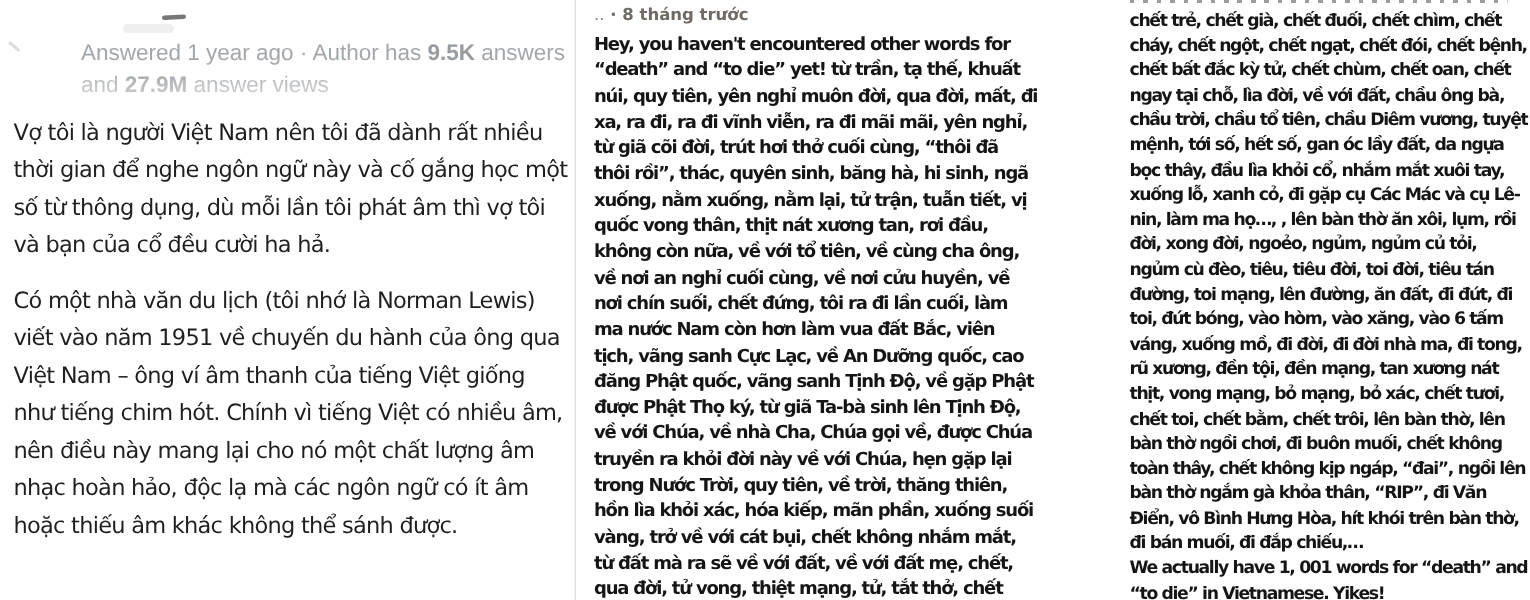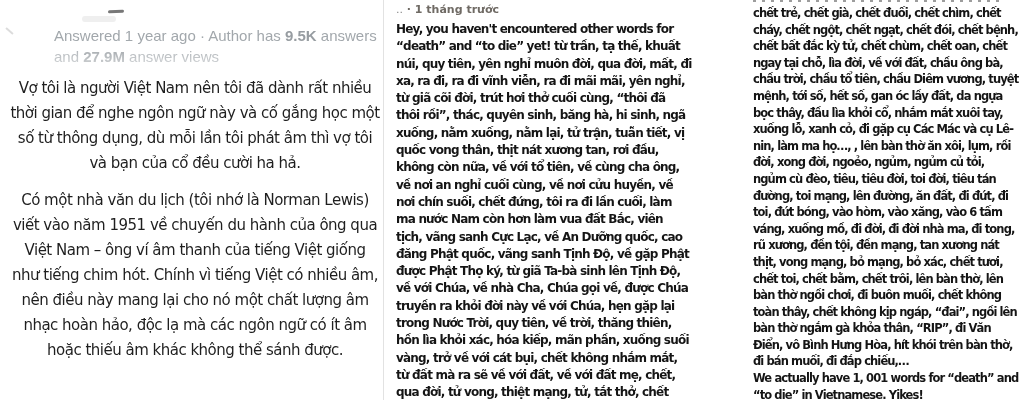--- a/index.html
+++ b/index.html
@@ -17,21 +17,21 @@
     font-size:15px; line-height:21px; color:#9aa0a5;
     -webkit-mask-image:linear-gradient(to bottom, rgba(0,0,0,.95) 0%, rgba(0,0,0,.9) 45%, rgba(0,0,0,.4) 100%);
             mask-image:linear-gradient(to bottom, rgba(0,0,0,.95) 0%, rgba(0,0,0,.9) 45%, rgba(0,0,0,.4) 100%);
   }
   .meta .b { font-weight:700; color:#8e9499; }
   .answer-body {
     position:absolute; left:9px; top:76px; width:372px;
     font-size:15px; letter-spacing:-0.5px; line-height:25px;
     color:#1f1f1f; font-weight:500;
   }
-  .answer-body p { margin:0 0 12px 0;text-align:center; }
+  .answer-body p { margin:0 0 12px 0; }
 
   
   .smudge-dash { position:absolute; left:108px; top:10px; width:16px; height:3px;
     background:#4a4a4a; opacity:.75; border-radius:2px; transform:rotate(-3deg); }
   .smudge-soft { position:absolute; left:82px; top:16px; width:34px; height:6px;
     background:#c9c9c9; opacity:.3; border-radius:3px; }
   .smudge-tick { position:absolute; left:5px; top:30px; width:9px; height:2px;
     background:#c4c4c4; opacity:.6; transform:rotate(40deg); }
 
   
@@ -71,21 +71,21 @@
 
     <div class="answer-body">
       <p>Vợ tôi là người Việt Nam nên tôi đã dành rất nhiều thời gian để nghe ngôn ngữ này và cố gắng học một số từ thông dụng, dù mỗi lần tôi phát âm thì vợ tôi và bạn của cổ đều cười ha hả.</p>
       <p>Có một nhà văn du lịch (tôi nhớ là Norman Lewis) viết vào năm 1951 về chuyến du hành của ông qua Việt Nam – ông ví âm thanh của tiếng Việt giống như tiếng chim hót. Chính vì tiếng Việt có nhiều âm, nên điều này mang lại cho nó một chất lượng âm nhạc hoàn hảo, độc lạ mà các ngôn ngữ có ít âm hoặc thiếu âm khác không thể sánh được.</p>
     </div>
   </section>
 
   <div class="divider"></div>
 
   <section class="col-mid">
-    <div class="ts-row"><span class="marks">..</span> <span>· 1 tháng trước</span></div>
+    <div class="ts-row"><span class="marks">..</span> <span>· 8 tháng trước</span></div>
     <p class="dense">Hey, you haven't encountered other words for “death” and “to die” yet! từ trần, tạ thế, khuất núi, quy tiên, yên nghỉ muôn đời, qua đời, mất, đi xa, ra đi, ra đi vĩnh viễn, ra đi mãi mãi, yên nghỉ, từ giã cõi đời, trút hơi thở cuối cùng, “thôi đã thôi rồi”, thác, quyên sinh, băng hà, hi sinh, ngã xuống, nằm xuống, nằm lại, tử trận, tuẫn tiết, vị quốc vong thân, thịt nát xương tan, rơi đầu, không còn nữa, về với tổ tiên, về cùng cha ông, về nơi an nghỉ cuối cùng, về nơi cửu huyền, về nơi chín suối, chết đứng, tôi ra đi lần cuối, làm ma nước Nam còn hơn làm vua đất Bắc, viên tịch, vãng sanh Cực Lạc, về An Dưỡng quốc, cao đăng Phật quốc, vãng sanh Tịnh Độ, về gặp Phật được Phật Thọ ký, từ giã Ta-bà sinh lên Tịnh Độ, về với Chúa, về nhà Cha, Chúa gọi về, được Chúa truyền ra khỏi đời này về với Chúa, hẹn gặp lại trong Nước Trời, quy tiên, về trời, thăng thiên, hồn lìa khỏi xác, hóa kiếp, mãn phần, xuống suối vàng, trở về với cát bụi, chết không nhắm mắt, từ đất mà ra sẽ về với đất, về với đất mẹ, chết, qua đời, tử vong, thiệt mạng, tử, tắt thở, chết tốt, bị giết, bị diệt,</p>
   </section>
 
   <section class="col-right">
     <div class="clip-top"></div>
     <div class="dense-r">
       <p>chết trẻ, chết già, chết đuối, chết chìm, chết cháy, chết ngột, chết ngạt, chết đói, chết bệnh, chết bất đắc kỳ tử, chết chùm, chết oan, chết ngay tại chỗ, lìa đời, về với đất, chầu ông bà, chầu trời, chầu tổ tiên, chầu Diêm vương, tuyệt mệnh, tới số, hết số, gan óc lầy đất, da ngựa bọc thây, đầu lìa khỏi cổ, nhắm mắt xuôi tay, xuống lỗ, xanh cỏ, đi gặp cụ Các Mác và cụ Lê-nin, làm ma họ…, , lên bàn thờ ăn xôi, lụm, rồi đời, xong đời, ngoẻo, ngủm, ngủm củ tỏi, ngủm cù đèo, tiêu, tiêu đời, toi đời, tiêu tán đường, toi mạng, lên đường, ăn đất, đi đứt, đi toi, đứt bóng, vào hòm, vào xăng, vào 6 tấm váng, xuống mồ, đi đời, đi đời nhà ma, đi tong, rũ xương, đền tội, đền mạng, tan xương nát thịt, vong mạng, bỏ mạng, bỏ xác, chết tươi, chết toi, chết bằm, chết trôi, lên bàn thờ, lên bàn thờ ngồi chơi, đi buôn muối, chết không toàn thây, chết không kịp ngáp, “đai”, ngồi lên bàn thờ ngắm gà khỏa thân, “RIP”,  đi Văn Điển, vô Bình Hưng Hòa, hít khói trên bàn thờ, đi bán muối, đi đắp chiếu,…</p>
       <p>We actually have 1, 001 words for “death” and “to die” in Vietnamese. Yikes!</p>
     </div>
   </section>

